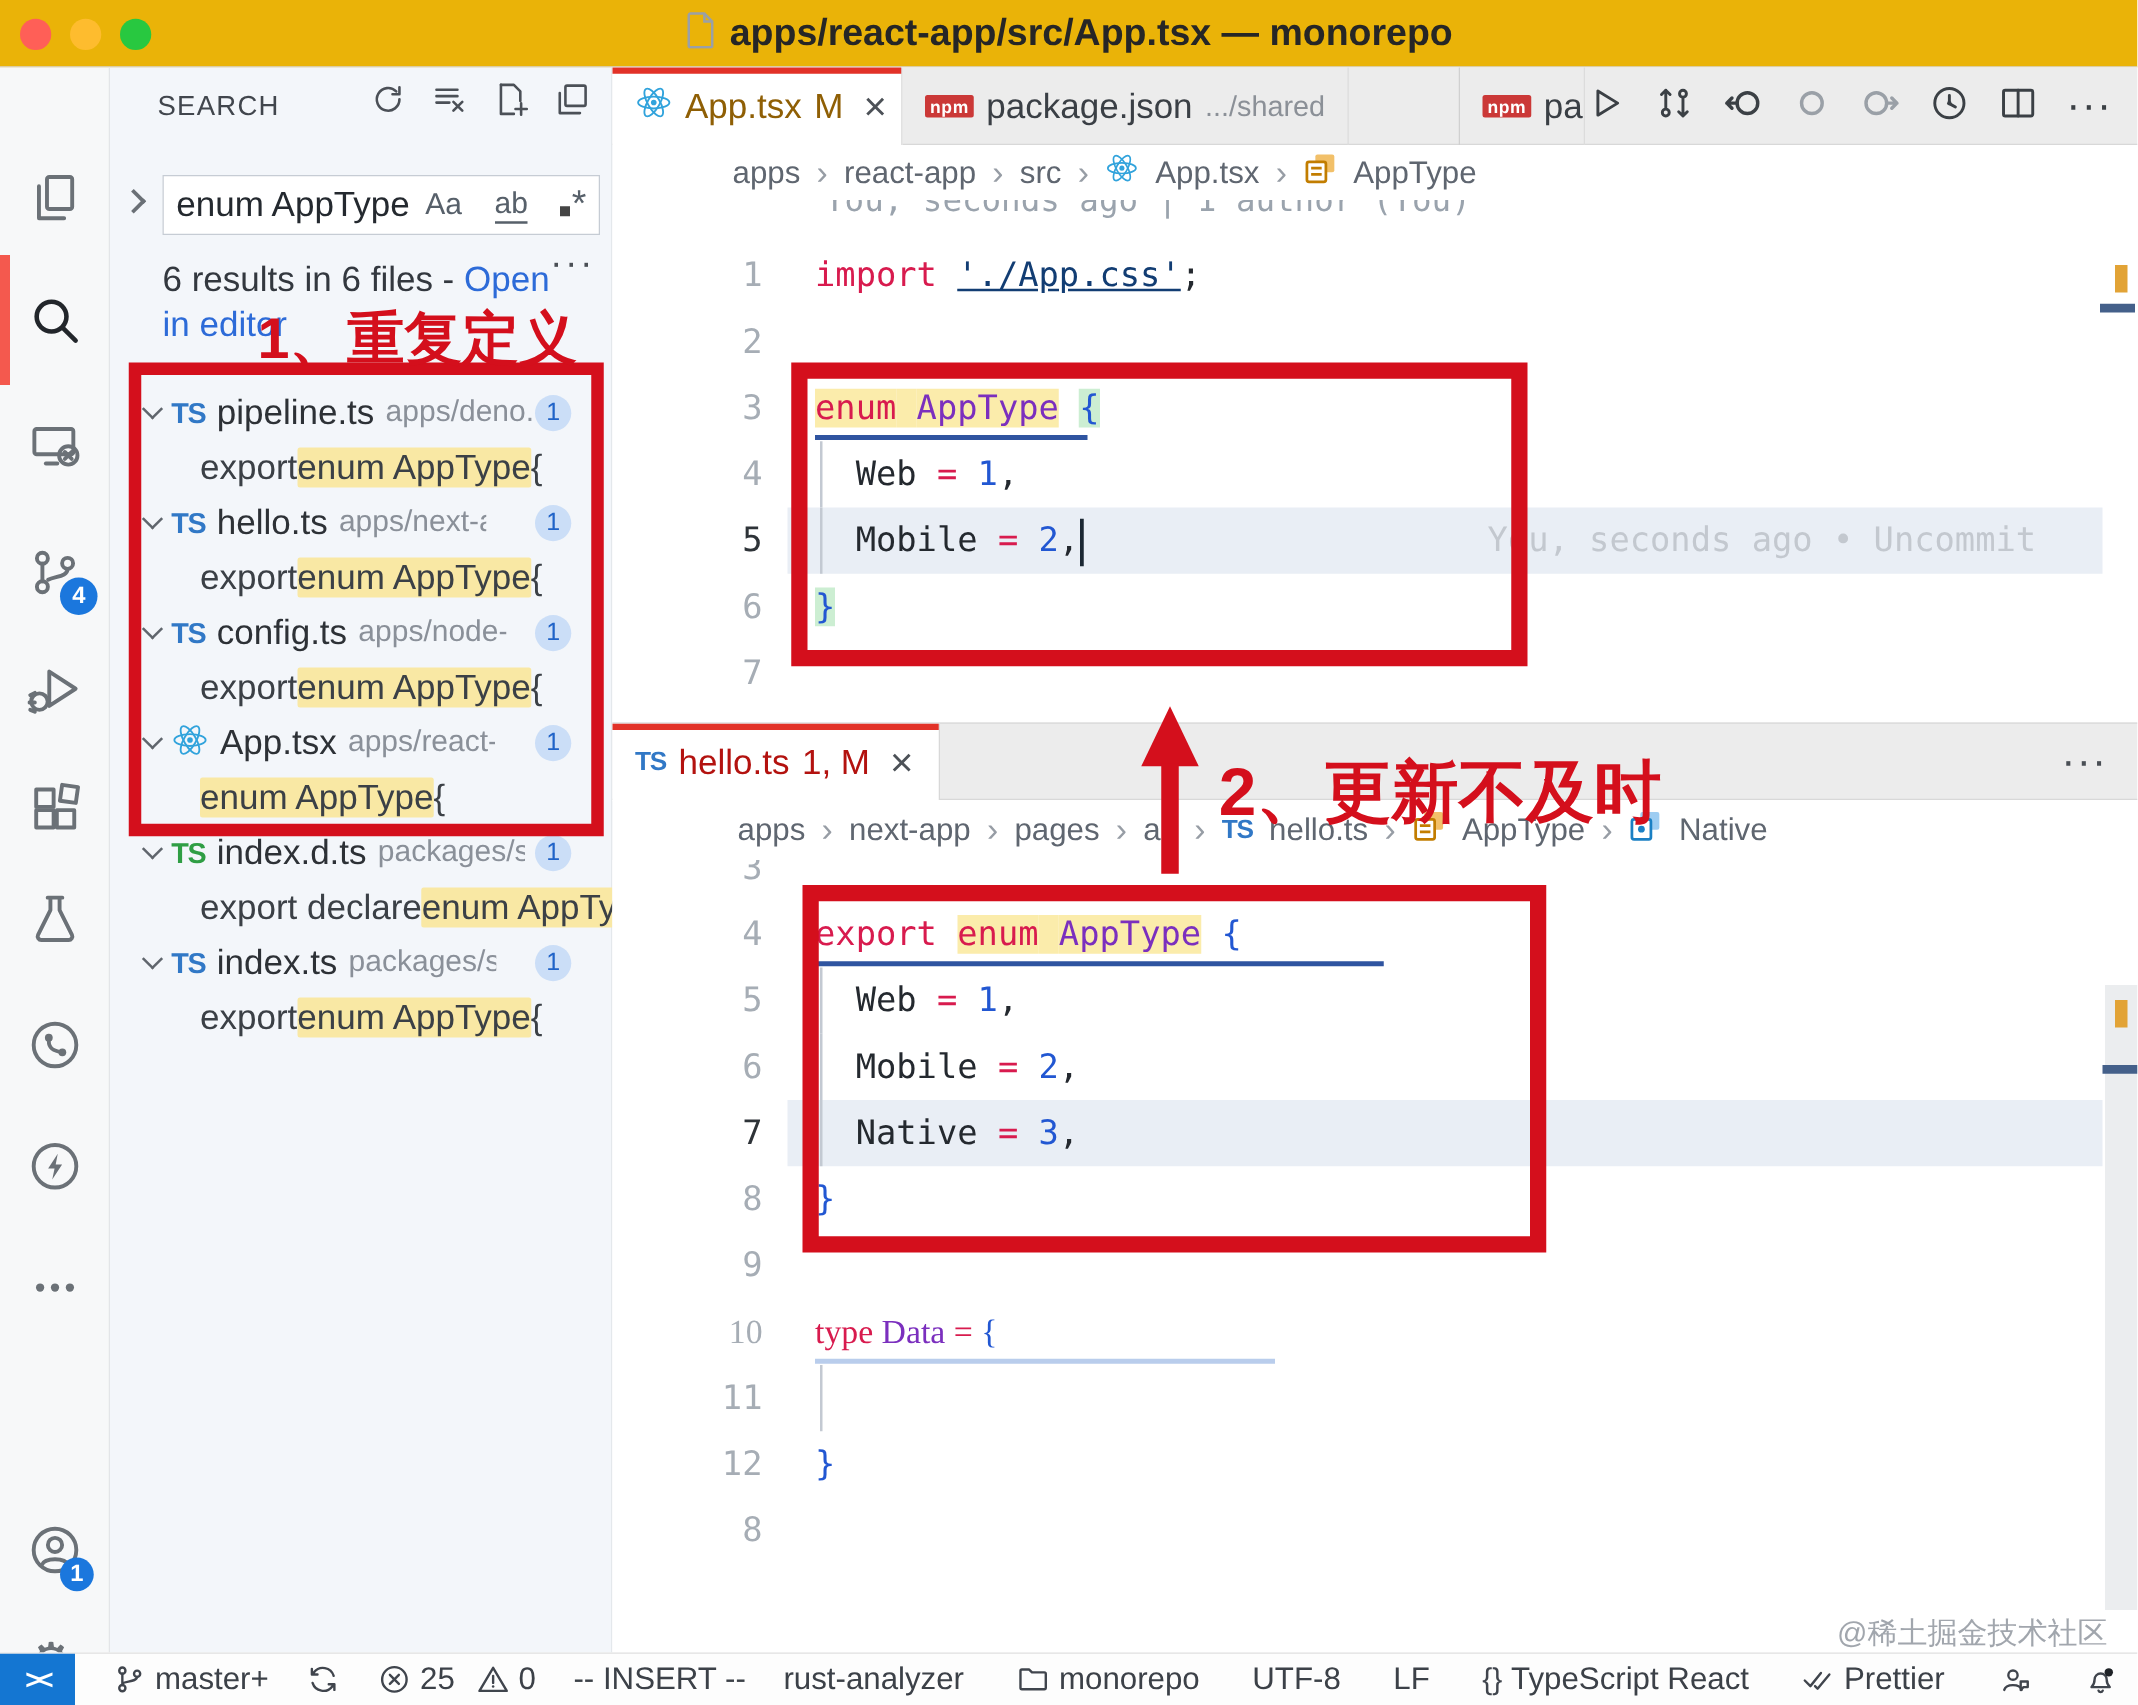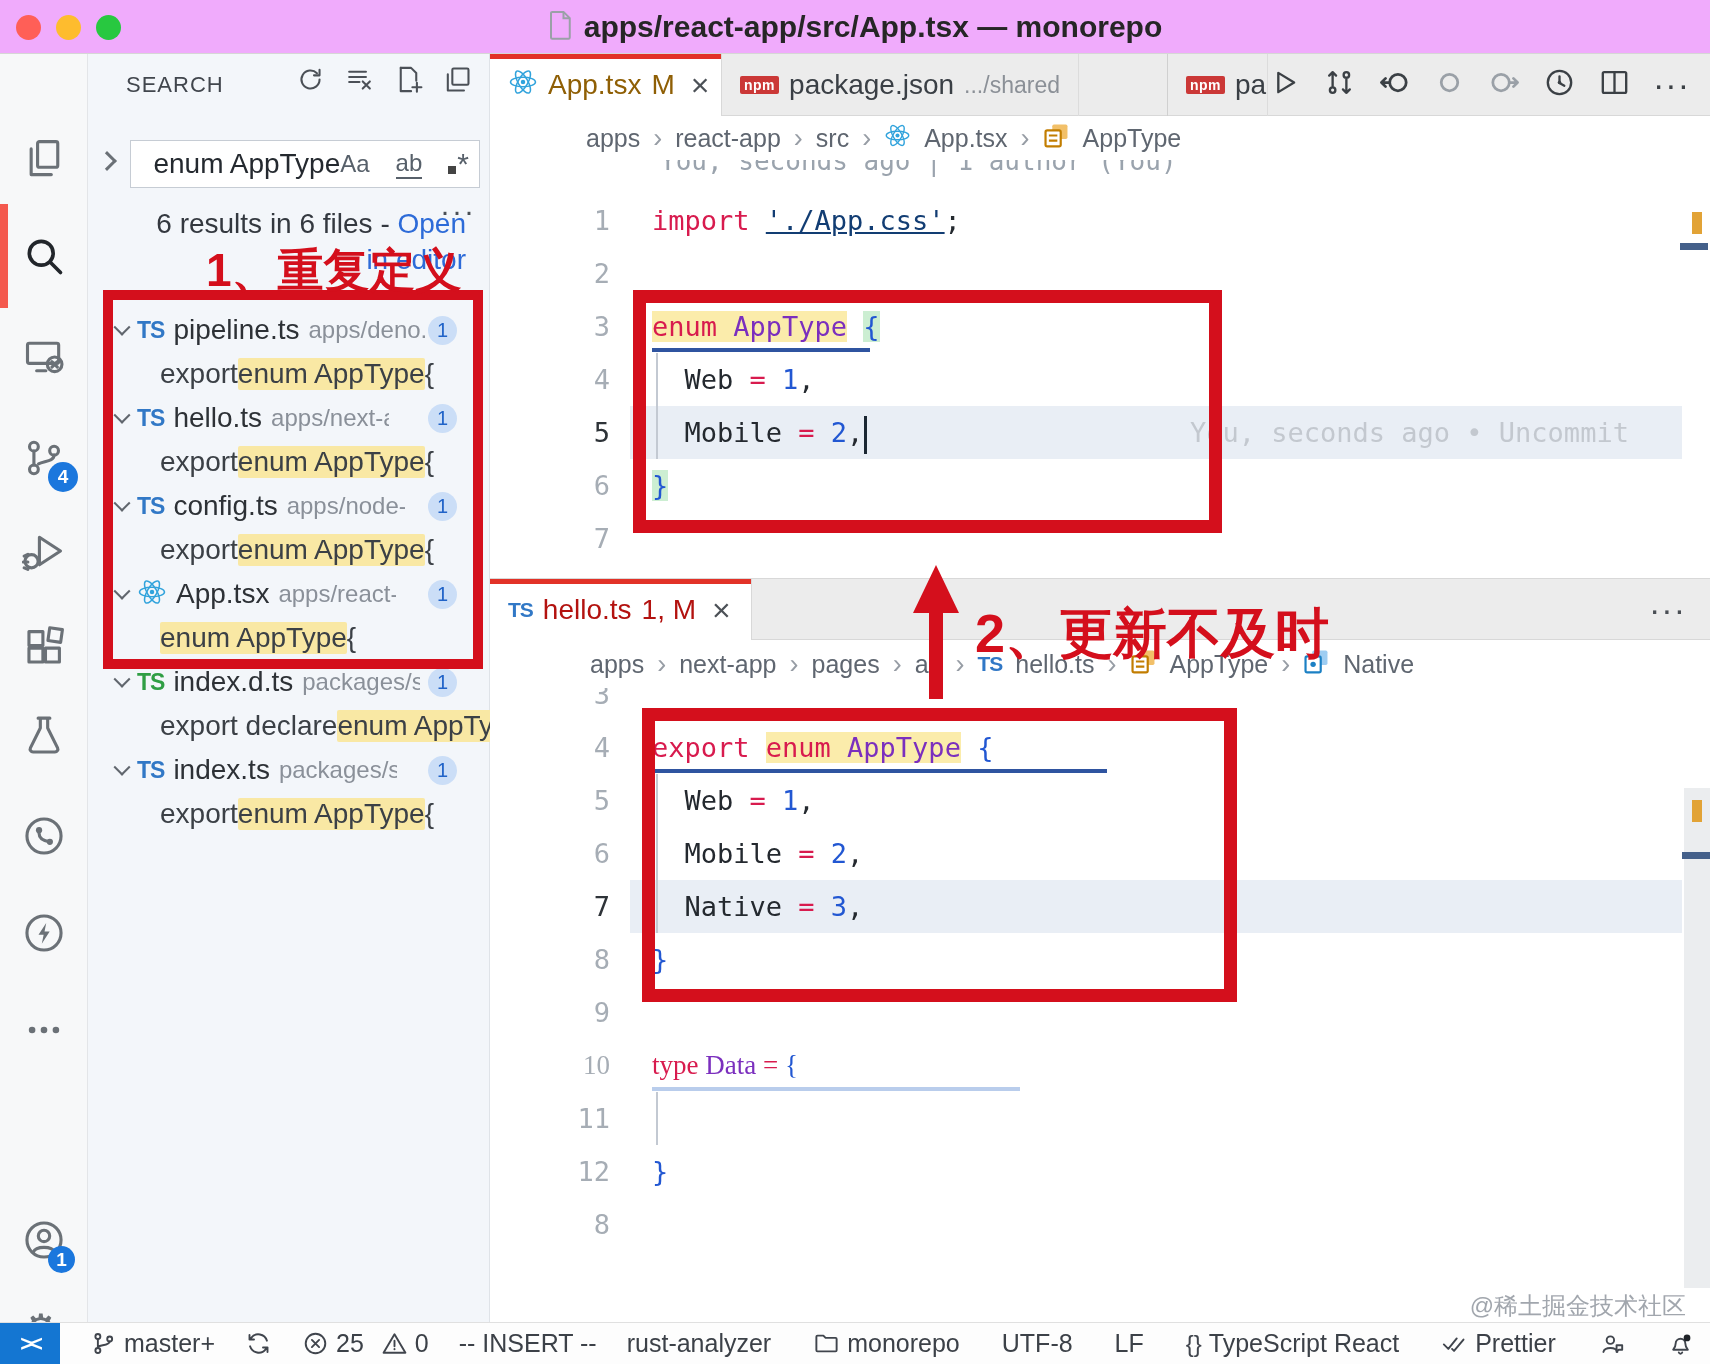--- a/index.html
+++ b/index.html
@@ -1,36 +1,36 @@
 <!DOCTYPE html>
 <html><head>
 <meta charset="utf-8">
 <style>
   * { margin:0; padding:0; box-sizing:border-box; }
   html,body { width:1710px; height:1364px; font-family:"Liberation Sans", sans-serif; background:#fff; overflow:hidden; position:relative; }
 
   
-  .titlebar { position:absolute; left:0; top:0; width:1710px; height:54px; background:#f0abfc; border-bottom:1px solid #d6d6d6; display:flex; align-items:center;text-align:center; }
+  .titlebar { position:absolute; left:0; top:0; width:1710px; height:54px; background:#eab308; border-bottom:1px solid #d6d6d6; display:flex; align-items:center;text-align:center; }
   .lights { position:absolute; left:16px; top:15px; display:flex; gap:15px; }
   .light { width:25px; height:25px; border-radius:50%; }
   .l-red{background:#ff5f57;} .l-yellow{background:#febc2e;} .l-green{background:#28c840;}
   .titlewrap { margin:0 auto; display:flex; align-items:center; gap:10px; }
   .title { font-size:30px; font-weight:bold; color:#262626; }
 
   
   .activitybar { position:absolute; left:0; top:54px; width:88px; height:1268px; background:#f7f8f9; border-right:1px solid #e3e5e8; }
   .ab-icon { position:absolute; left:22px; width:44px; height:44px; color:#6b7177; }
   .ab-icon svg { width:44px; height:44px; stroke:currentColor; fill:none; stroke-width:1.7; stroke-linecap:round; stroke-linejoin:round; }
   .ab-active { color:#22262b; }
   .ab-indicator { position:absolute; left:0; top:150px; width:8px; height:104px; background:#f4594e; }
   .ab-badge { position:absolute; width:30px; height:30px; border-radius:50%; background:#1b77dd; color:#fff; font-size:19px; font-weight:bold; display:flex; align-items:center; justify-content:center; }
   .gear { position:absolute; left:22px; top:1255px; font-size:42px; color:#6b7177; line-height:1; }
 
   
-  .sidebar { position:absolute; left:88px; top:54px; width:402px; height:1268px; background:#f3f6fa; border-right:1px solid #dfe3e8;text-align:right; }
+  .sidebar { position:absolute; left:88px; top:54px; width:402px; height:1268px; background:#f3f6fa; border-right:1px solid #dfe3e8; }
   .sp-header { position:absolute; left:38px; top:18px; font-size:22px; letter-spacing:1px; color:#41464d; }
   .sp-hicons { position:absolute; right:16px; top:10px; display:flex; gap:18px; }
   .sp-hicons svg { width:31px; height:31px; stroke:#4b5057; fill:none; stroke-width:1.6; stroke-linecap:round; stroke-linejoin:round; }
   .sp-toggle { position:absolute; left:12px; top:100px; width:14px; height:14px; border-top:3px solid #6a7076; border-right:3px solid #6a7076; transform:rotate(45deg); }
   .searchbox { position:absolute; left:42px; top:86px; width:350px; height:48px; background:#fff; border:1.5px solid #c6ccd4; display:flex; align-items:center; padding:0 10px; }
   .sb-text { font-size:28px; color:#24292f; flex:1; }
   .sb-opts { display:flex; gap:26px; align-items:center; color:#57606a; font-size:24px; }
   .sb-word { border-bottom:2px solid #57606a; }
   .sb-rx .sq { display:inline-block; width:8px; height:8px; background:#444; margin-right:1px; }
   .sp-dots { position:absolute; left:352px; top:140px; font-size:30px; color:#4a4f55; letter-spacing:2px; }

